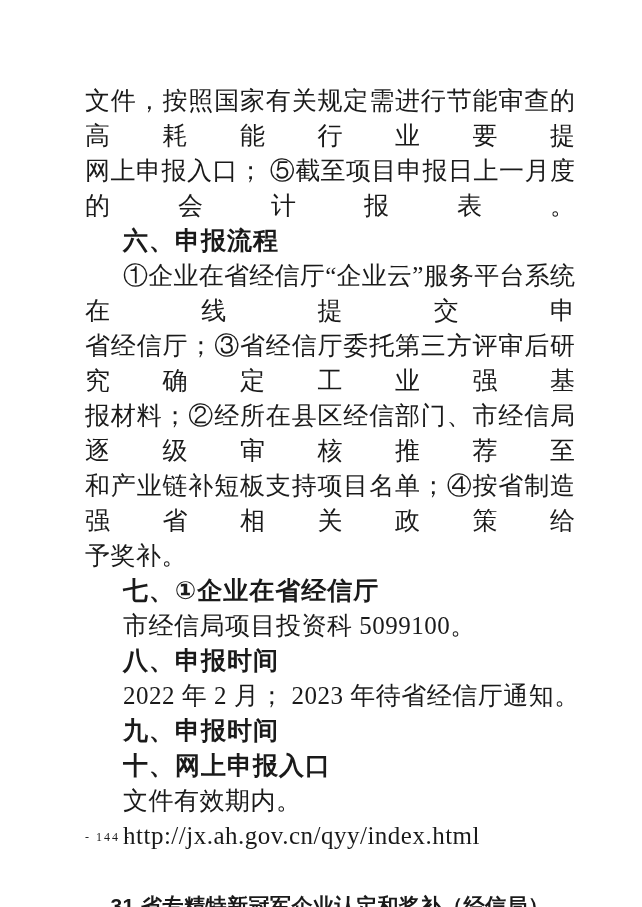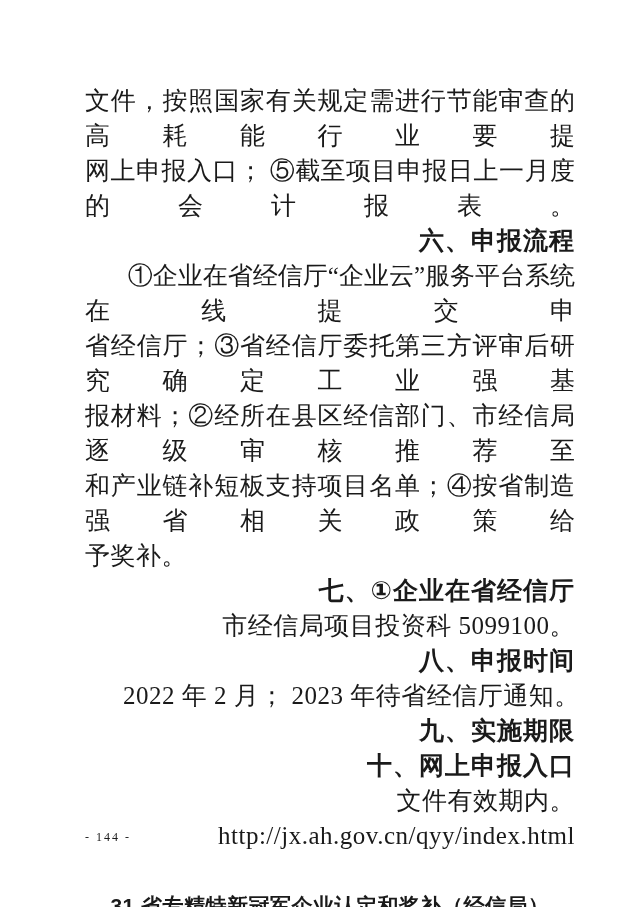--- a/index.html
+++ b/index.html
@@ -33,21 +33,20 @@
   .jf {
     white-space: normal;
     text-align: justify;
     text-align-last: justify;
     text-justify: inter-character;
     letter-spacing: 0;
   }
   
   .ind {
     text-indent: 38px;
-    text-align: right;
   }
   
   .hd {
     font-family: "Liberation Sans", "DejaVu Sans", sans-serif;
     font-weight: bold;
     letter-spacing: 1px;
   }
   .doc-title {
     margin: 32px 0 0 0;
     font-size: 21px;
@@ -78,21 +77,21 @@
     <p class="ln hd ind">六、申报流程</p>
     <p class="ln jf ind">①企业在省经信厅“企业云”服务平台系统在线提交申</p>
     <p class="ln jf">省经信厅；③省经信厅委托第三方评审后研究确定工业强基</p>
     <p class="ln jf">报材料；②经所在县区经信部门、市经信局逐级审核推荐至</p>
     <p class="ln jf">和产业链补短板支持项目名单；④按省制造强省相关政策给</p>
     <p class="ln">予奖补。</p>
     <p class="ln hd ind">七、①企业在省经信厅</p>
     <p class="ln ind">市经信局项目投资科 5099100。</p>
     <p class="ln hd ind">八、申报时间</p>
     <p class="ln ind">2022 年 2 月； 2023 年待省经信厅通知。</p>
-    <p class="ln hd ind">九、实施期限</p>
+    <p class="ln hd ind">九、申报时间</p>
     <p class="ln hd ind">十、网上申报入口</p>
     <p class="ln ind">文件有效期内。</p>
     <p class="ln ind">http://jx.ah.gov.cn/qyy/index.html</p>
 
     <p class="doc-title">31.省专精特新冠军企业认定和奖补（经信局）</p>
 
   </div>
 
   <div class="footer">- 144 -</div>
 </div>

